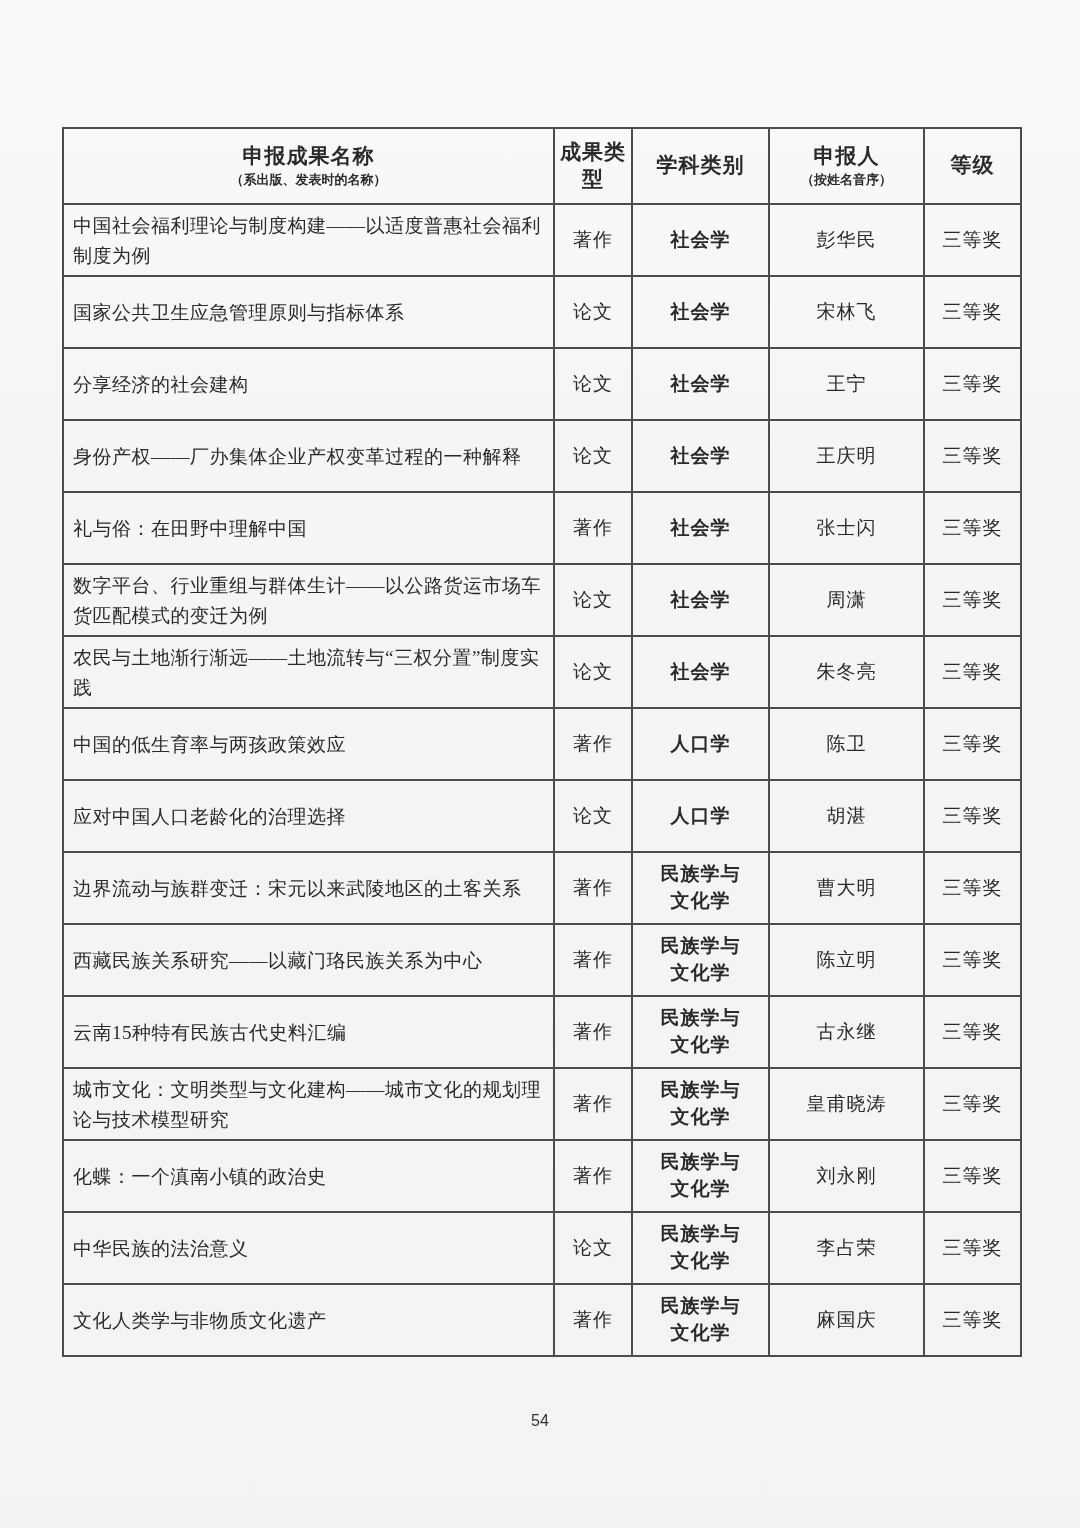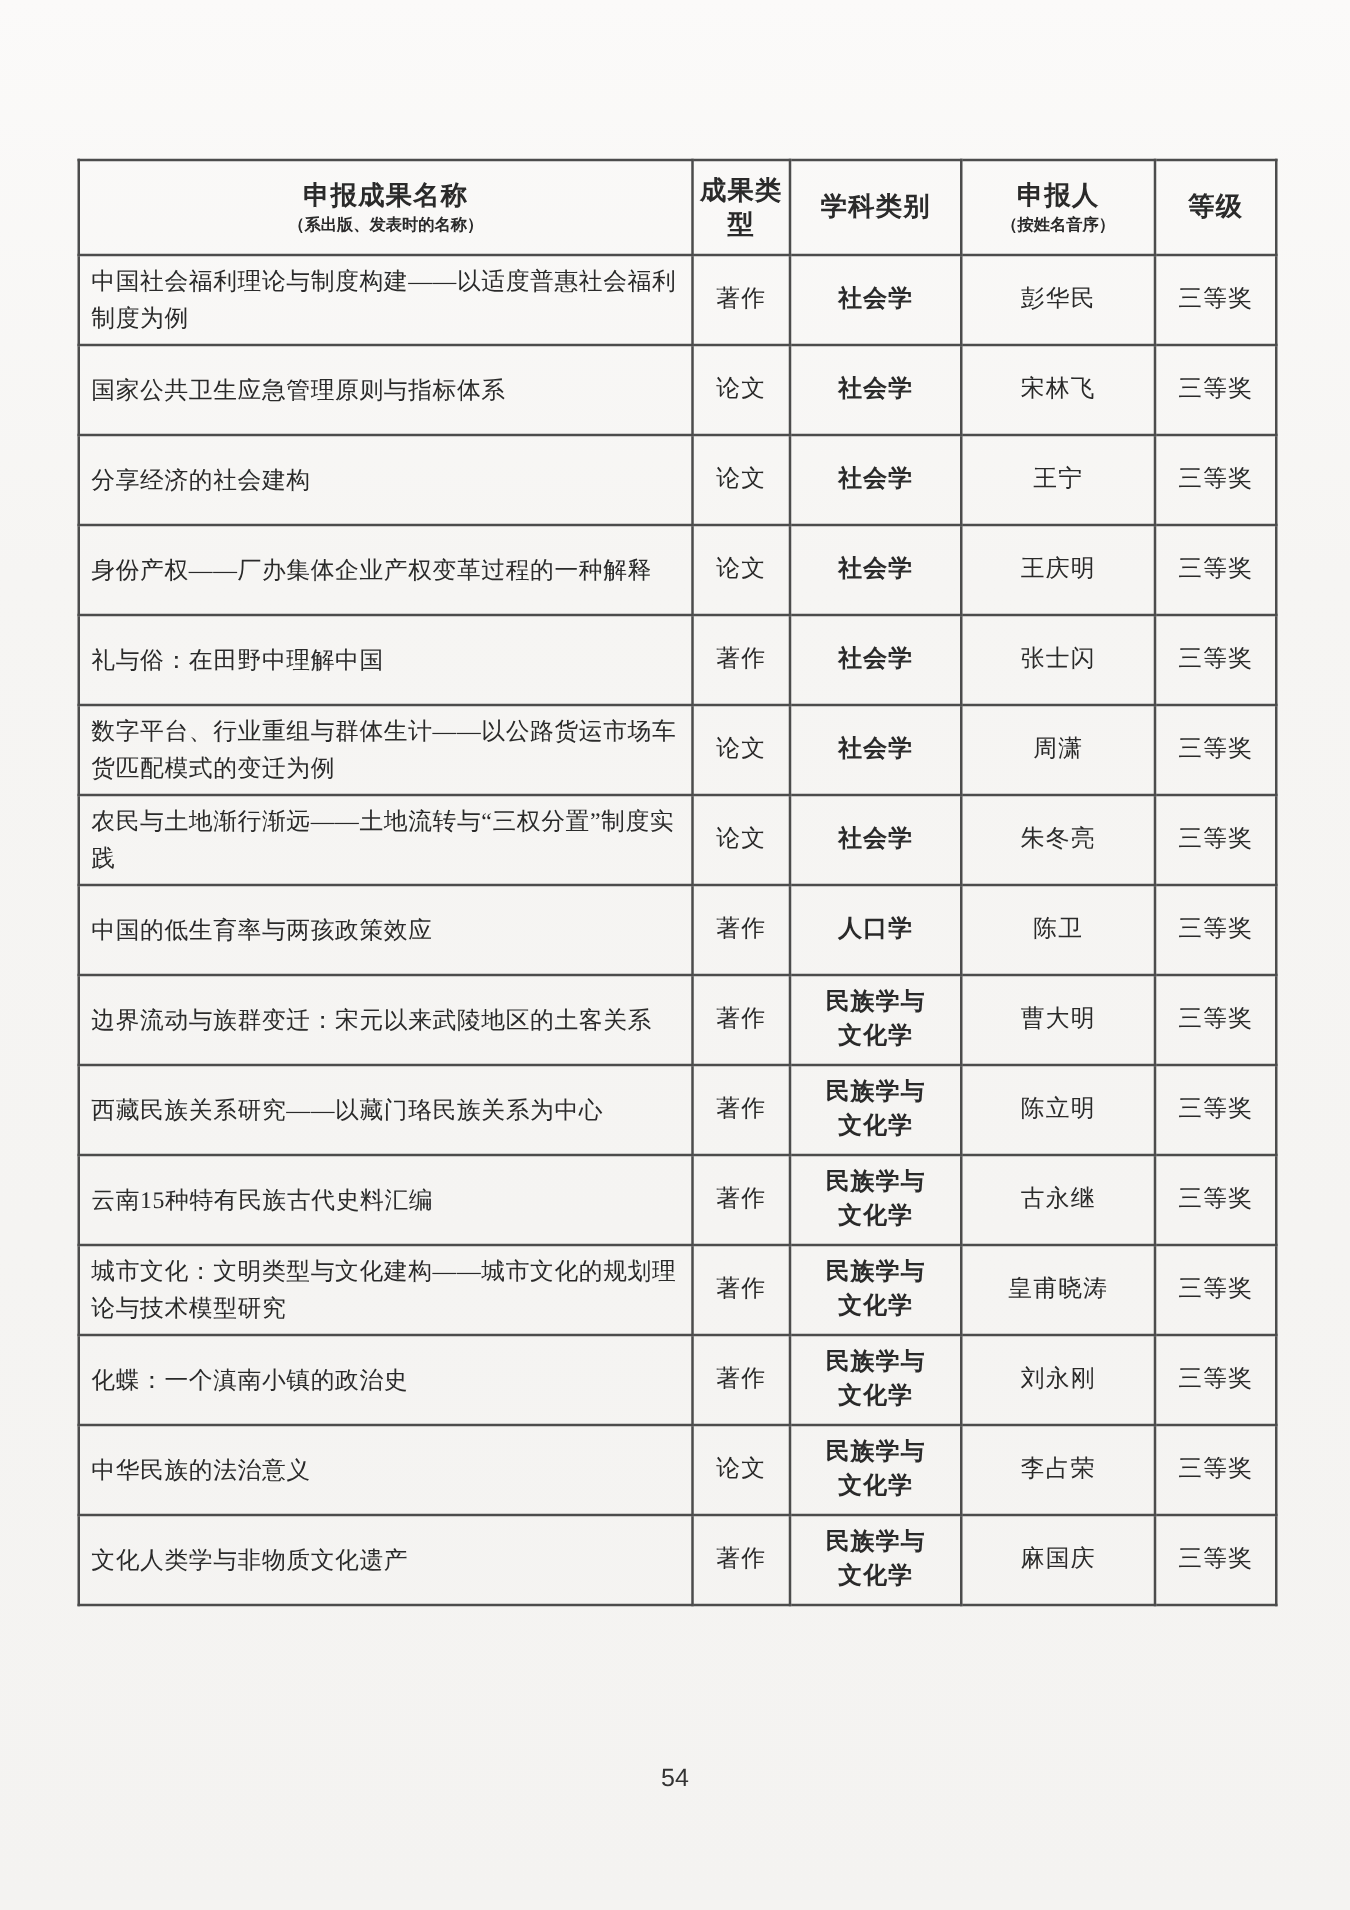--- a/index.html
+++ b/index.html
@@ -75,21 +75,21 @@
     line-height: 1.4;
     font-weight: bold;
   }
   .page-number {
     position: absolute;
     left: 0;
     right: 0;
     top: 1412px;
     text-align: center;
     font-family: "Liberation Sans", sans-serif;
-    font-size: 20px;
+    font-size: 16px;
     color: #333;
   }
 </style>
 </head>
 <body>
 
 <div class="page">
 
   <table class="awards">
     <colgroup>
@@ -180,20 +180,27 @@
 
   <tr>
     <td class="cell-name">中国的低生育率与两孩政策效应</td>
     <td class="cell-type">著作</td>
     <td class="cell-category"><span class="cat-inner">人口学</span></td>
     <td class="cell-applicant">陈卫</td>
     <td class="cell-grade">三等奖</td>
   </tr>
 
 
+  <tr>
+    <td class="cell-name">应对中国人口老龄化的治理选择</td>
+    <td class="cell-type">论文</td>
+    <td class="cell-category"><span class="cat-inner">人口学</span></td>
+    <td class="cell-applicant">胡湛</td>
+    <td class="cell-grade">三等奖</td>
+  </tr>
 
 
   <tr>
     <td class="cell-name">边界流动与族群变迁：宋元以来武陵地区的土客关系</td>
     <td class="cell-type">著作</td>
     <td class="cell-category"><span class="cat-inner">民族学与文化学</span></td>
     <td class="cell-applicant">曹大明</td>
     <td class="cell-grade">三等奖</td>
   </tr>
 

